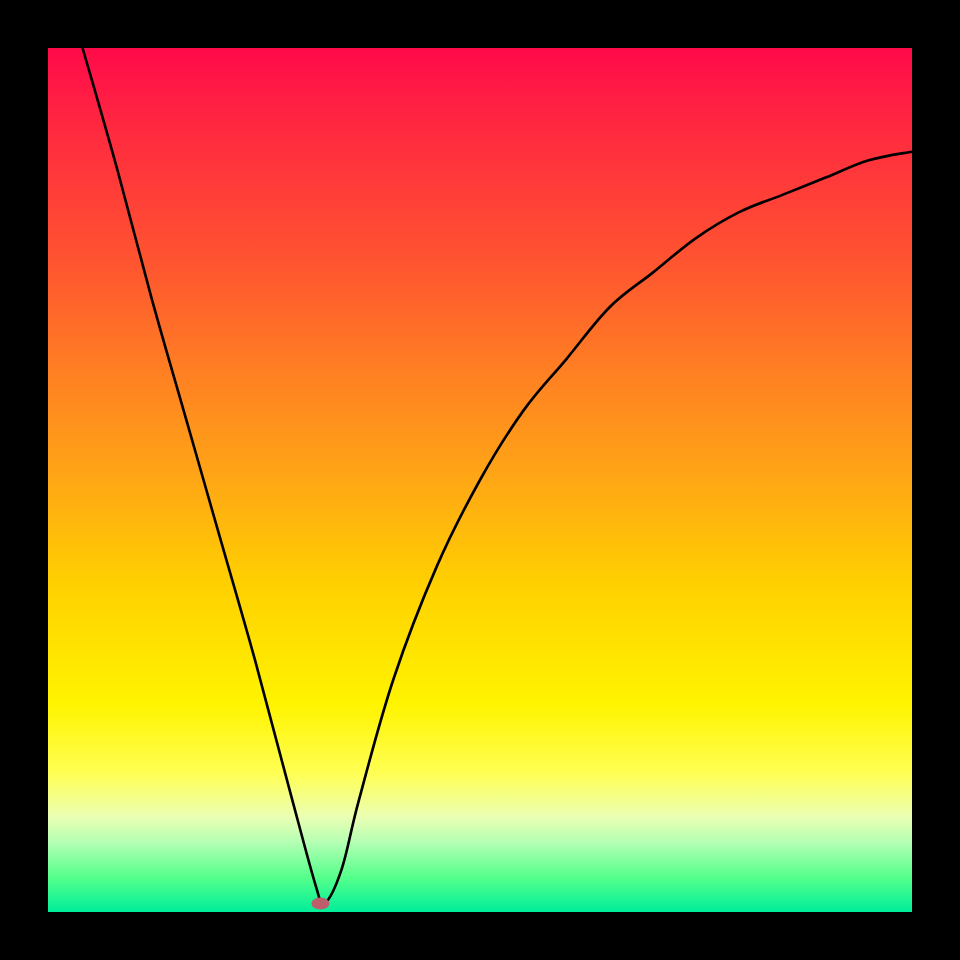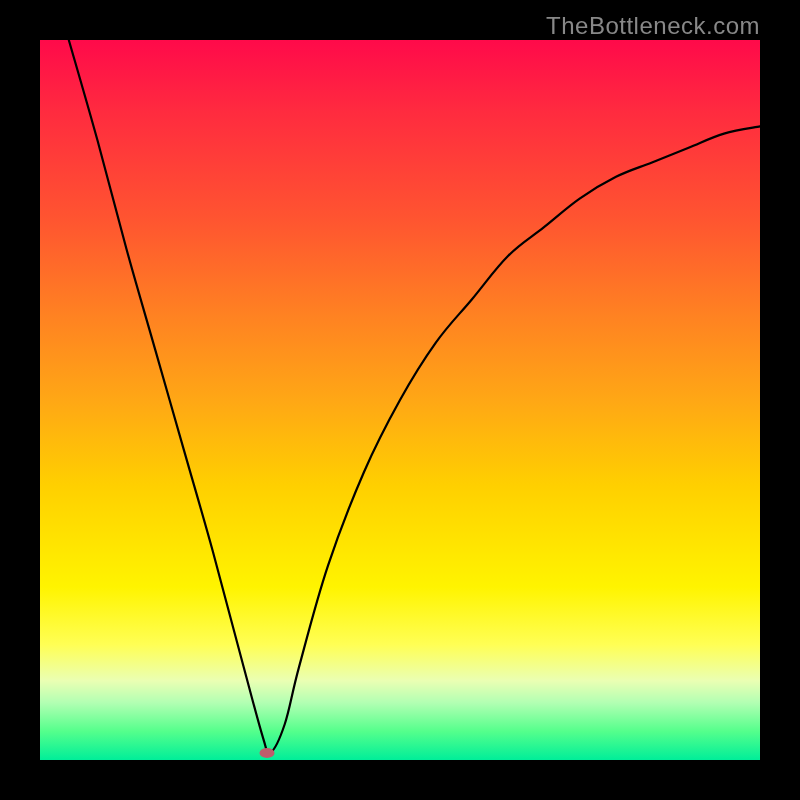--- a/index.html
+++ b/index.html
@@ -62,21 +62,20 @@
     height: 10px;
     border-radius: 50%;
     background: #be5d6c;
     transform: translate(-50%, -50%);
   }
 </style>
 </head>
 <body>
 
 <div class="frame">
-  <div class="watermark">TheBottleneck.com</div>
 
   <div class="plot-area">
     <svg class="curve" viewBox="0 0 720 720" preserveAspectRatio="none">
       <path id="curve-path" fill="none" stroke="#000" stroke-width="2.2" stroke-linejoin="round" stroke-linecap="round" d="M 28.8,0 C 33.984,18.14399999999999 47.232,63.21599999999995 57.6,100.79999999999995 C 67.968,138.38399999999996 76.032,171.216 86.39999999999999,208.8 C 96.76799999999999,246.38400000000001 104.83200000000001,273.312 115.2,309.6 C 125.568,345.88800000000003 133.632,374.11199999999997 144,410.4 C 154.368,446.688 162.432,473.61600000000004 172.79999999999998,511.20000000000005 C 183.16799999999998,548.7840000000001 192.52800000000002,585.504 201.60000000000002,619.2 C 210.67200000000003,652.8960000000001 218.016,681.552 223.2,698.4 C 228.384,715.2479999999999 226.512,715.3919999999999 230.4,712.8 C 234.288,710.208 239.616,699.552 244.8,684 C 249.984,668.448 251.42399999999998,654.9119999999999 259.2,626.4 C 266.976,597.888 276.336,560.592 288,525.6 C 299.664,490.608 311.04,461.808 324,432 C 336.96,402.192 347.03999999999996,383.328 360,360 C 372.96000000000004,336.672 383.0400000000001,320.54400000000004 396.00000000000006,302.40000000000003 C 408.96000000000004,284.25600000000003 419.04,274.752 432,259.2 C 444.96,243.648 455.04,228.96000000000004 468,216.00000000000006 C 480.96,203.04000000000008 491.03999999999996,197.56800000000007 503.99999999999994,187.20000000000005 C 516.9599999999999,176.83200000000002 527.04,167.47199999999998 540,158.39999999999998 C 552.96,149.32799999999997 563.04,143.27999999999994 576,136.79999999999995 C 588.96,130.31999999999996 599.04,127.58399999999997 612,122.39999999999998 C 624.96,117.21599999999998 635.04,113.184 648,108 C 660.96,102.816 671.04,97.48800000000003 684,93.60000000000002 C 696.96,89.71200000000002 713.52,87.69599999999998 720,86.39999999999998"></path>
     </svg>
     <div id="marker" class="marker" style="left: 226.8px; top: 712.8px;"></div>
   </div>
 </div>
 
 </body></html>

